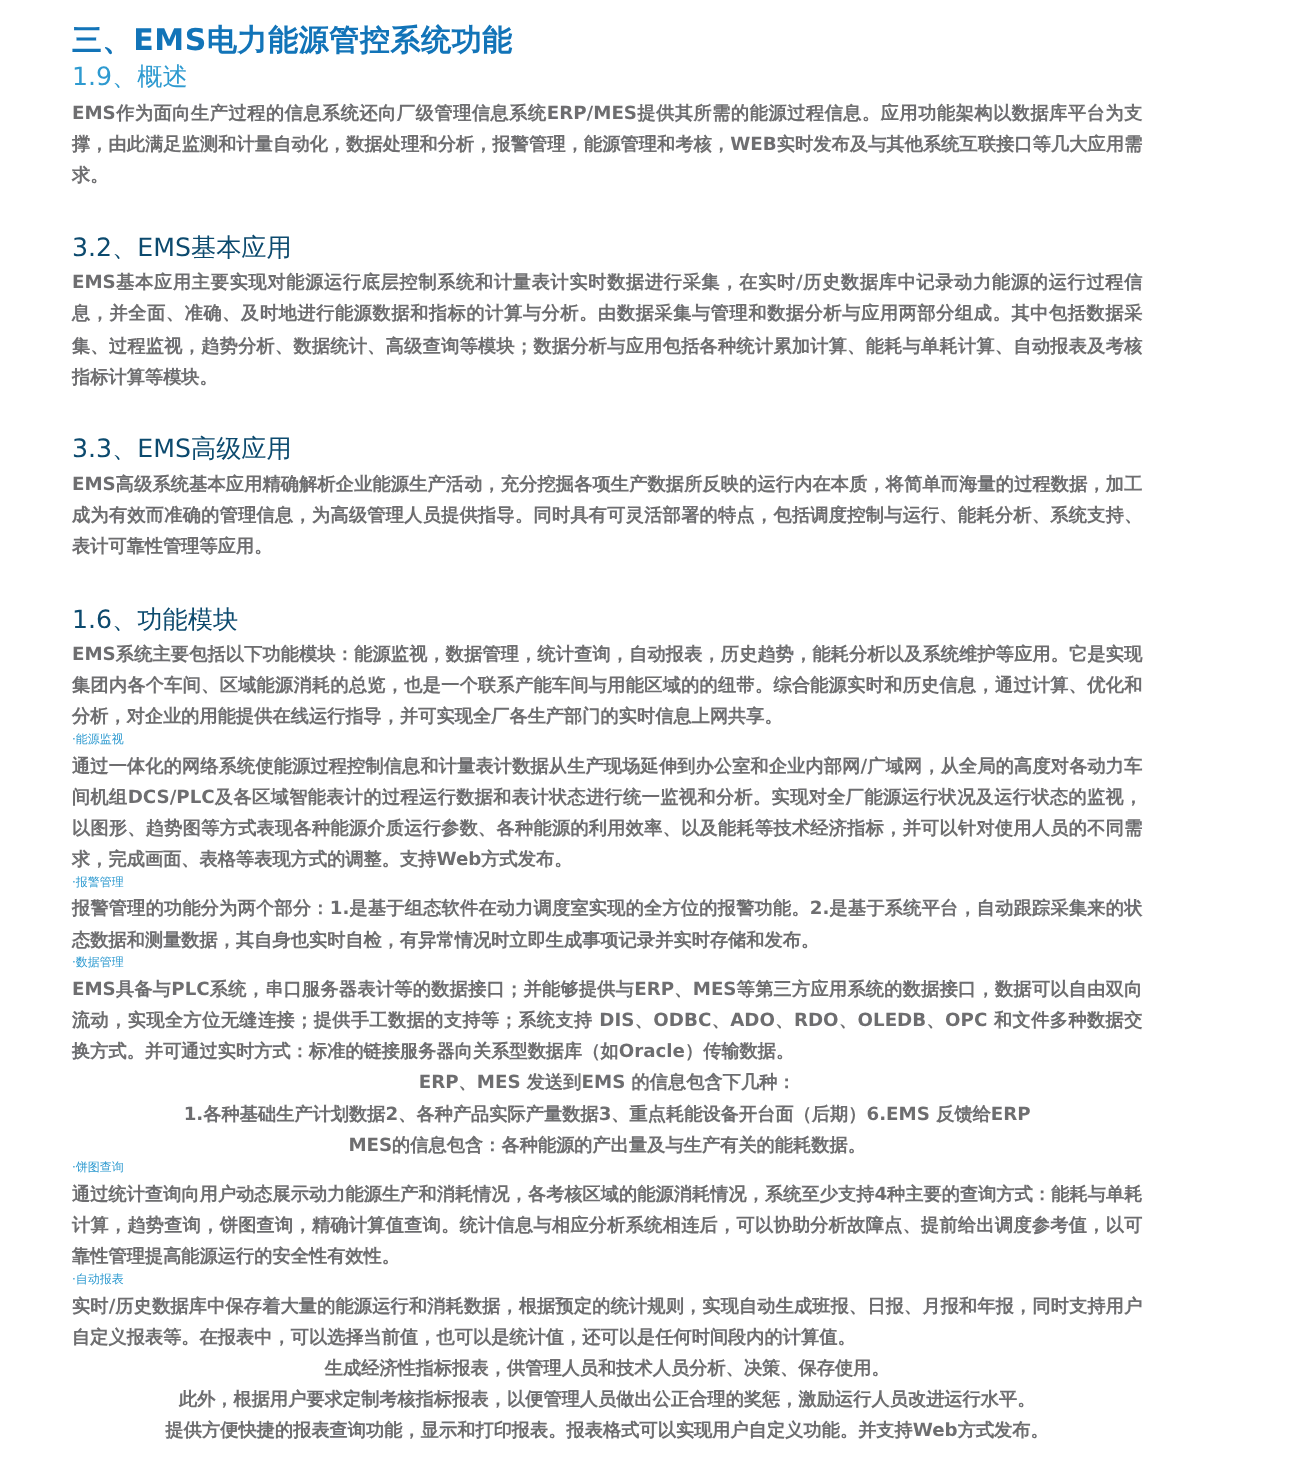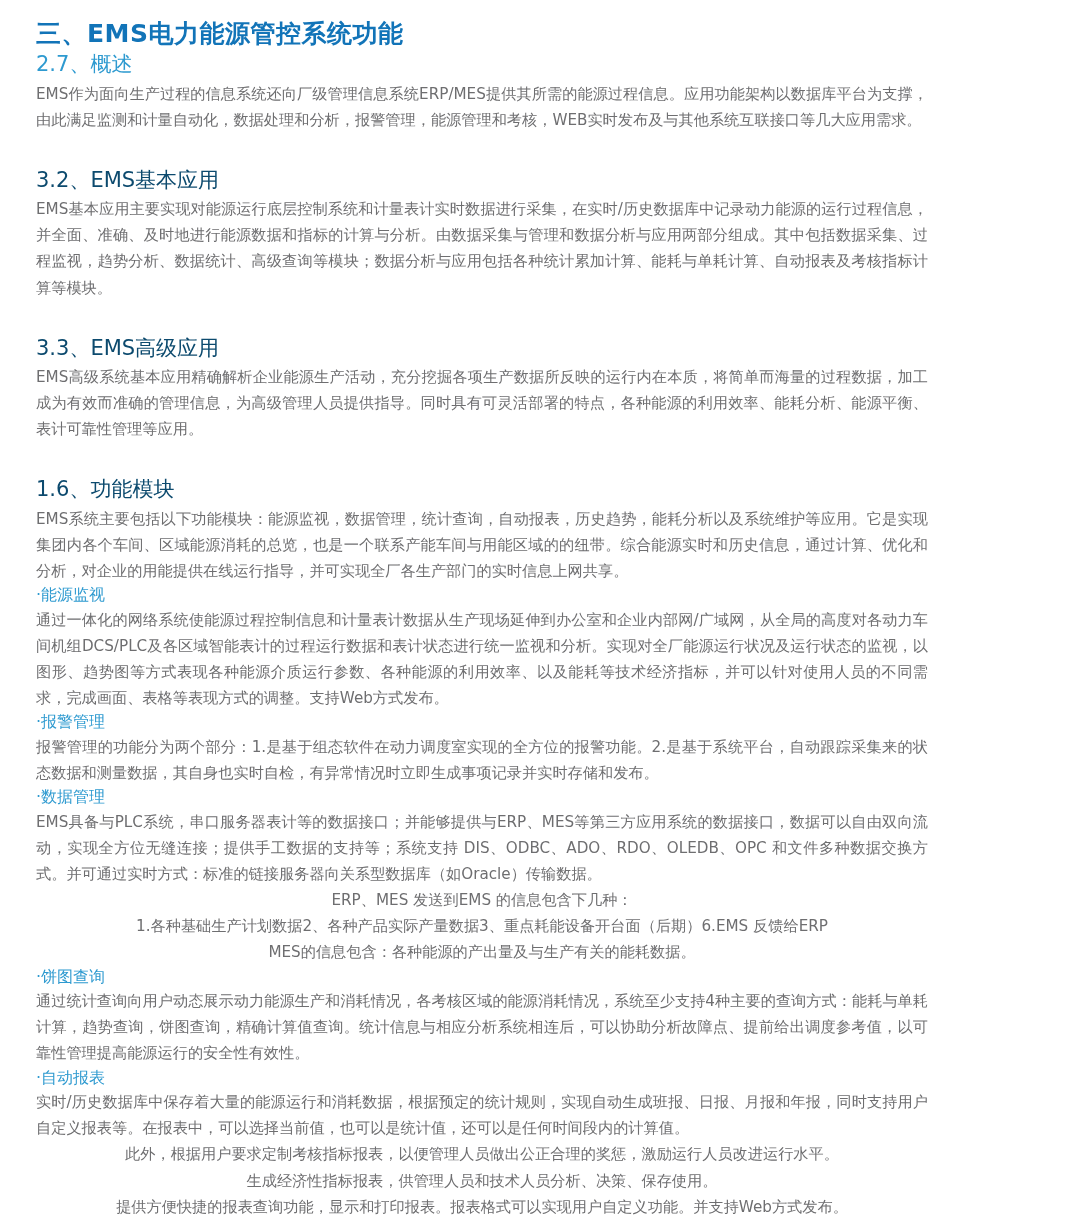--- a/index.html
+++ b/index.html
@@ -13,78 +13,80 @@
     font-family: "DejaVu Sans", "Liberation Sans", sans-serif;
     -webkit-font-smoothing: antialiased;
   }
   .page {
     position: relative;
     width: 984px;
     height: 1224px;
     box-sizing: border-box;
     padding: 18px 56px 0 36px;
     overflow: hidden;
+    margin-left: 24px;
   }
   .doc-title {
     font-size: 25px;
     font-weight: bold;
     color: #1274b8;
     letter-spacing: 0.5px;
     line-height: 1.25;
     margin: 0 0 2px 0;
     padding: 0;
   }
   .section-h {
     font-size: 21px;
     font-weight: normal;
     color: #0c4a6e;
     line-height: 1.3;
     margin: 0 0 2px 0;
     padding: 0;
   }
   .section-h.h-31 { color: #2e9ad0; }
   .sub-h {
-    font-size: 16px;
+    font-size: 10px;
     font-weight: normal;
     color: #2e9ad0;
     line-height: 1.35;
     margin: 0 0 1px 0;
     padding: 0;
   }
   .body-p {
     font-size: 15.2px;
     color: #6e6e70;
     line-height: 1.72;
     margin: 0;
     padding: 0;
     text-align: justify;
     text-justify: inter-ideograph;
+    font-weight: bold;
   }
   .body-p.nojust { text-align: center; }
   .gap-lg { height: 34px; }
 </style>
 </head>
 <body>
 
 <div class="page">
 
   <h1 class="doc-title">三、EMS电力能源管控系统功能</h1>
 
-  <h2 class="section-h h-31">2.7、概述</h2>
+  <h2 class="section-h h-31">1.9、概述</h2>
   <p class="body-p">EMS作为面向生产过程的信息系统还向厂级管理信息系统ERP/MES提供其所需的能源过程信息。应用功能架构以数据库平台为支撑，由此满足监测和计量自动化，数据处理和分析，报警管理，能源管理和考核，WEB实时发布及与其他系统互联接口等几大应用需求。</p>
 
   <div class="gap-lg"></div>
 
   <h2 class="section-h">3.2、EMS基本应用</h2>
   <p class="body-p">EMS基本应用主要实现对能源运行底层控制系统和计量表计实时数据进行采集，在实时/历史数据库中记录动力能源的运行过程信息，并全面、准确、及时地进行能源数据和指标的计算与分析。由数据采集与管理和数据分析与应用两部分组成。其中包括数据采集、过程监视，趋势分析、数据统计、高级查询等模块；数据分析与应用包括各种统计累加计算、能耗与单耗计算、自动报表及考核指标计算等模块。</p>
 
   <div class="gap-lg"></div>
 
   <h2 class="section-h">3.3、EMS高级应用</h2>
-  <p class="body-p">EMS高级系统基本应用精确解析企业能源生产活动，充分挖掘各项生产数据所反映的运行内在本质，将简单而海量的过程数据，加工成为有效而准确的管理信息，为高级管理人员提供指导。同时具有可灵活部署的特点，各种能源的利用效率、能耗分析、能源平衡、表计可靠性管理等应用。</p>
+  <p class="body-p">EMS高级系统基本应用精确解析企业能源生产活动，充分挖掘各项生产数据所反映的运行内在本质，将简单而海量的过程数据，加工成为有效而准确的管理信息，为高级管理人员提供指导。同时具有可灵活部署的特点，包括调度控制与运行、能耗分析、系统支持、表计可靠性管理等应用。</p>
 
   <div class="gap-lg"></div>
 
   <h2 class="section-h">1.6、功能模块</h2>
   <p class="body-p">EMS系统主要包括以下功能模块：能源监视，数据管理，统计查询，自动报表，历史趋势，能耗分析以及系统维护等应用。它是实现集团内各个车间、区域能源消耗的总览，也是一个联系产能车间与用能区域的的纽带。综合能源实时和历史信息，通过计算、优化和分析，对企业的用能提供在线运行指导，并可实现全厂各生产部门的实时信息上网共享。</p>
 
   <h3 class="sub-h">·能源监视</h3>
   <p class="body-p">通过一体化的网络系统使能源过程控制信息和计量表计数据从生产现场延伸到办公室和企业内部网/广域网，从全局的高度对各动力车间机组DCS/PLC及各区域智能表计的过程运行数据和表计状态进行统一监视和分析。实现对全厂能源运行状况及运行状态的监视，以图形、趋势图等方式表现各种能源介质运行参数、各种能源的利用效率、以及能耗等技术经济指标，并可以针对使用人员的不同需求，完成画面、表格等表现方式的调整。支持Web方式发布。</p>
 
   <h3 class="sub-h">·报警管理</h3>
@@ -94,17 +96,17 @@
   <p class="body-p">EMS具备与PLC系统，串口服务器表计等的数据接口；并能够提供与ERP、MES等第三方应用系统的数据接口，数据可以自由双向流动，实现全方位无缝连接；提供手工数据的支持等；系统支持 DIS、ODBC、ADO、RDO、OLEDB、OPC 和文件多种数据交换方式。并可通过实时方式：标准的链接服务器向关系型数据库（如Oracle）传输数据。</p>
   <p class="body-p nojust">ERP、MES 发送到EMS 的信息包含下几种：</p>
   <p class="body-p nojust">1.各种基础生产计划数据2、各种产品实际产量数据3、重点耗能设备开台面（后期）6.EMS 反馈给ERP</p>
   <p class="body-p nojust">MES的信息包含：各种能源的产出量及与生产有关的能耗数据。</p>
 
   <h3 class="sub-h">·饼图查询</h3>
   <p class="body-p">通过统计查询向用户动态展示动力能源生产和消耗情况，各考核区域的能源消耗情况，系统至少支持4种主要的查询方式：能耗与单耗计算，趋势查询，饼图查询，精确计算值查询。统计信息与相应分析系统相连后，可以协助分析故障点、提前给出调度参考值，以可靠性管理提高能源运行的安全性有效性。</p>
 
   <h3 class="sub-h">·自动报表</h3>
   <p class="body-p">实时/历史数据库中保存着大量的能源运行和消耗数据，根据预定的统计规则，实现自动生成班报、日报、月报和年报，同时支持用户自定义报表等。在报表中，可以选择当前值，也可以是统计值，还可以是任何时间段内的计算值。</p>
+  <p class="body-p nojust">生成经济性指标报表，供管理人员和技术人员分析、决策、保存使用。</p>
   <p class="body-p nojust">此外，根据用户要求定制考核指标报表，以便管理人员做出公正合理的奖惩，激励运行人员改进运行水平。</p>
-  <p class="body-p nojust">生成经济性指标报表，供管理人员和技术人员分析、决策、保存使用。</p>
   <p class="body-p nojust">提供方便快捷的报表查询功能，显示和打印报表。报表格式可以实现用户自定义功能。并支持Web方式发布。</p>
 
 </div>
 
 </body></html>

